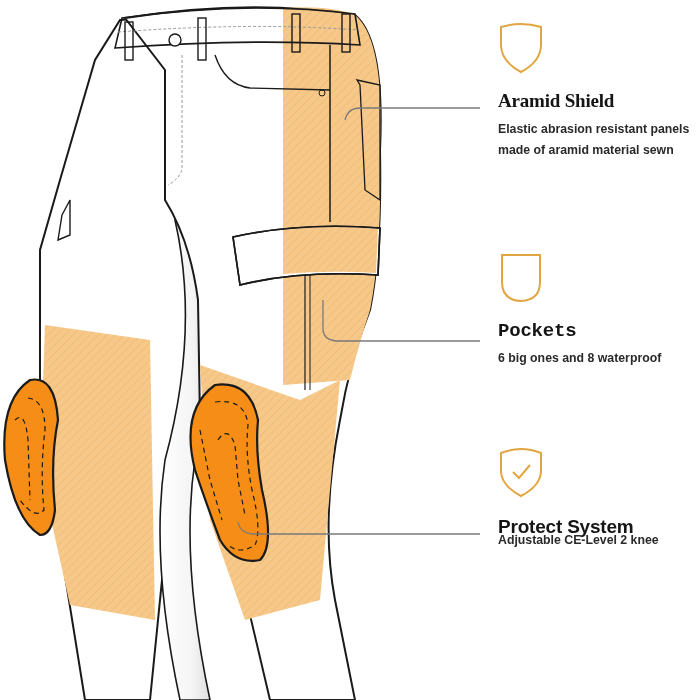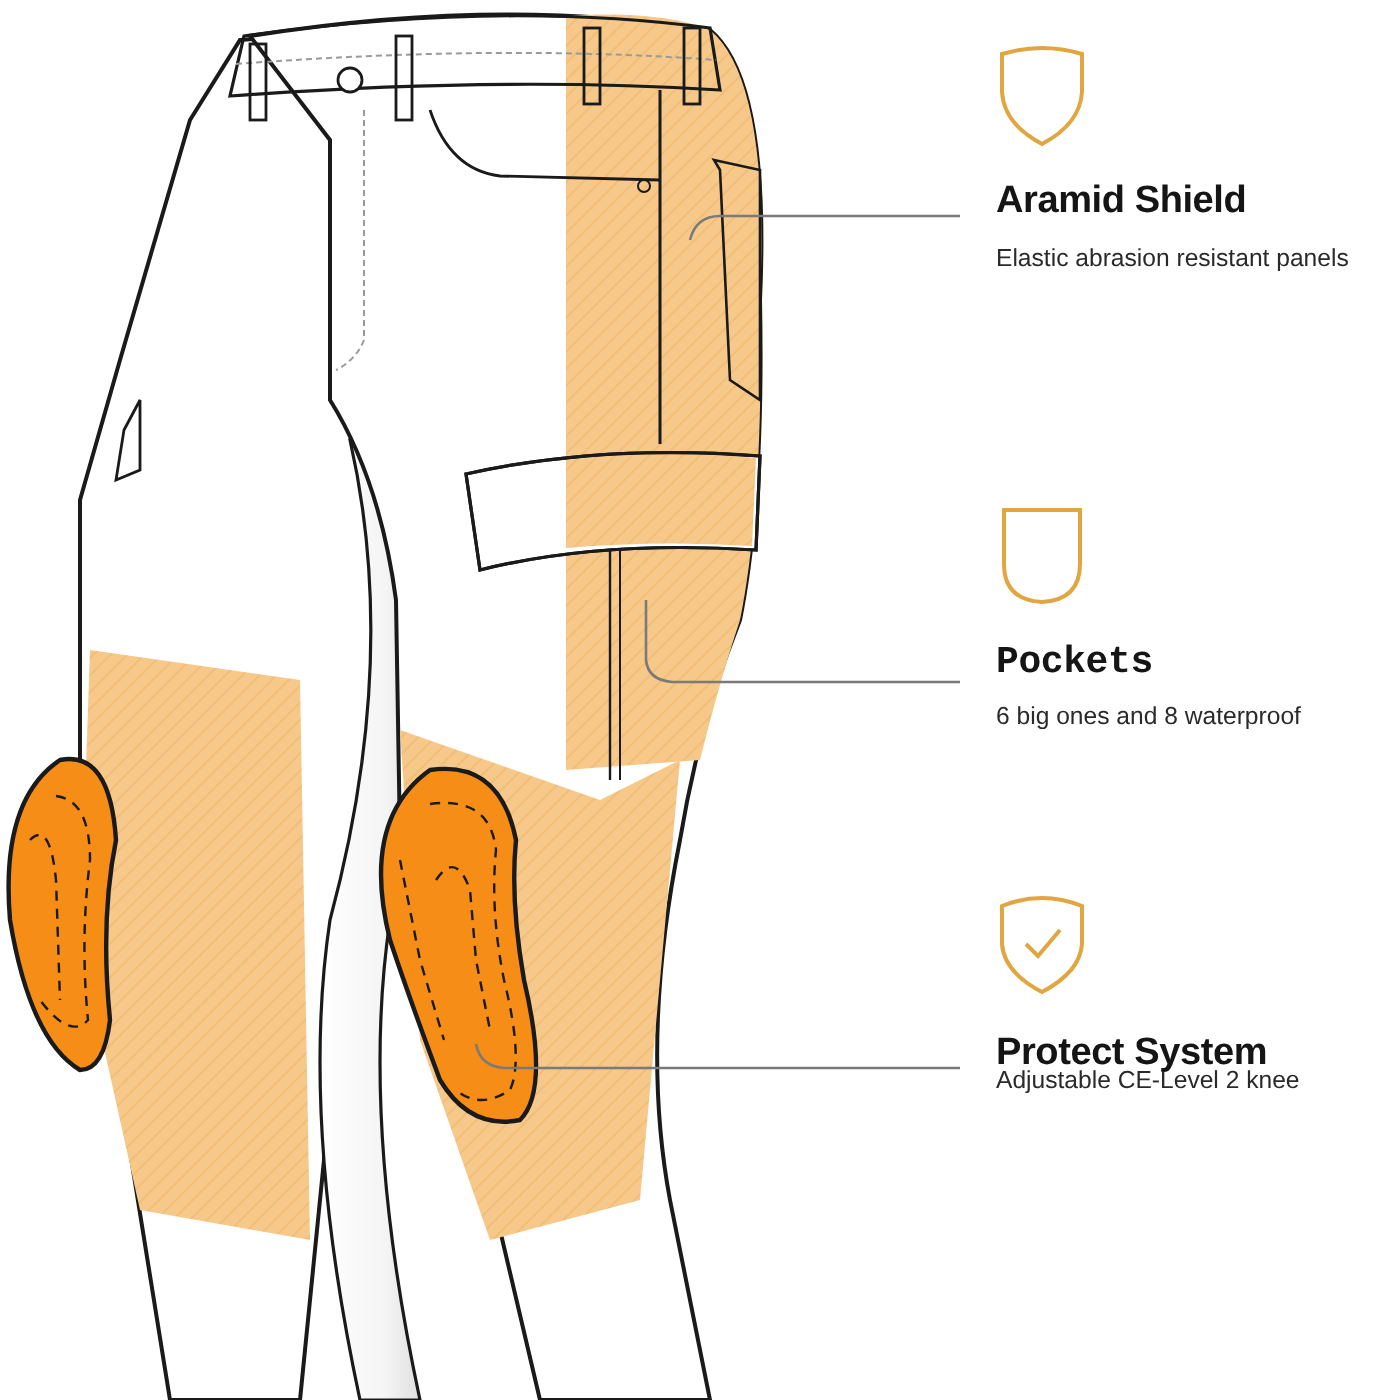--- a/index.html
+++ b/index.html
@@ -1,21 +1,21 @@
 <!DOCTYPE html>
 <html><head>
 <meta charset="utf-8">
 <style>
   html, body { margin: 0; padding: 0; background: #ffffff; }
   body { width: 700px; height: 700px; position: relative; overflow: hidden; font-family: "Liberation Sans", "DejaVu Sans", sans-serif; }
   .illustration { position: absolute; left: 0; top: 0; width: 700px; height: 700px; }
   .feature { position: absolute; left: 498px; width: 205px; }
   .feature .icon { position: absolute; left: 0; }
   .feature .title { position: absolute; left: 0; font-weight: bold; font-size: 19px; color: #151515; white-space: nowrap; letter-spacing: -0.2px; }
-  .feature .desc { position: absolute; left: 0; font-size: 12.3px; line-height: 21px; color: #2a2a2a; white-space: nowrap; }
+  .feature .desc { position: absolute; left: 0; font-size: 12.3px; line-height: 21px; color: #2a2a2a; white-space: nowrap; font-weight: bold; }
 </style>
 </head>
 <body>
 
 <svg class="illustration" viewBox="0 0 700 700" xmlns="http://www.w3.org/2000/svg">
   <defs>
     <pattern id="hatch" width="6" height="6" patternUnits="userSpaceOnUse" patternTransform="rotate(45)">
       <rect width="6" height="6" fill="#f6c98a"></rect>
       <line x1="0" y1="0" x2="0" y2="6" stroke="#f2bd77" stroke-width="2"></line>
     </pattern>
@@ -76,23 +76,24 @@
 
   <path d="M345 120 Q348 108 360 108 L480 108" fill="none" stroke="#7a7a7a" stroke-width="1.3"></path>
   <path d="M323 300 L323 330 Q324 340 336 341 L480 341" fill="none" stroke="#7a7a7a" stroke-width="1.3"></path>
   <path d="M238 522 Q240 533 252 534 L480 534" fill="none" stroke="#7a7a7a" stroke-width="1.3"></path>
 </svg>
 
 <div class="feature" style="top:22px;">
   <svg class="icon" width="46" height="52" viewBox="0 0 46 52" style="top:0;">
     <path d="M3 5 Q23 -1 43 5 L43 24 Q42 40 23 50 Q4 40 3 24 Z" fill="none" stroke="#e2a640" stroke-width="2"></path>
   </svg>
-  <div class="title" style="top:68px;">Aramid Shield</div>
+  <div class="title" style="top:68px;font-family:Liberation Serif, serif;">Aramid Shield</div>
   <div class="desc" style="top:97px;">
     <div>Elastic abrasion resistant panels</div>
+    <div>made of aramid material sewn</div>
   </div>
 </div>
 
 <div class="feature" style="top:252px;">
   <svg class="icon" width="46" height="52" viewBox="0 0 46 52" style="top:0;">
     <path d="M4 3 L42 3 L42 30 Q42 48 23 49 Q4 48 4 30 Z" fill="none" stroke="#e2a640" stroke-width="2"></path>
   </svg>
   <div class="title" style="top:68px;font-family:Liberation Mono, monospace;">Pockets</div>
   <div class="desc" style="top:96px;">
     <div>6 big ones and 8 waterproof</div>

